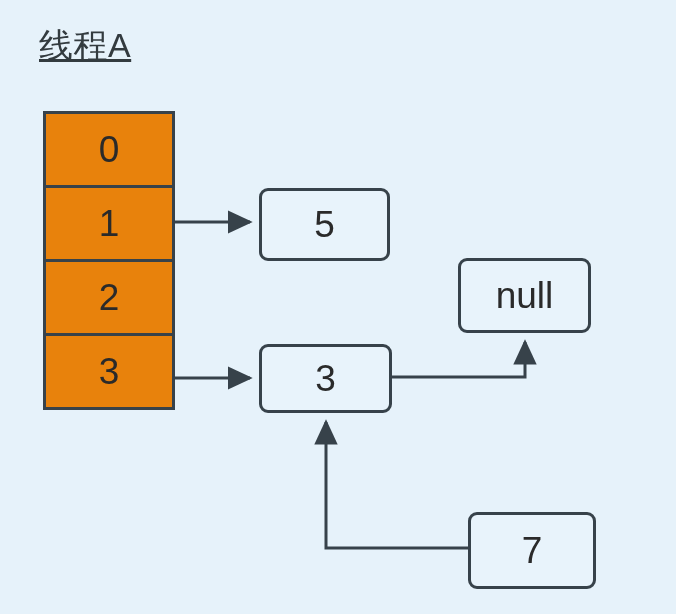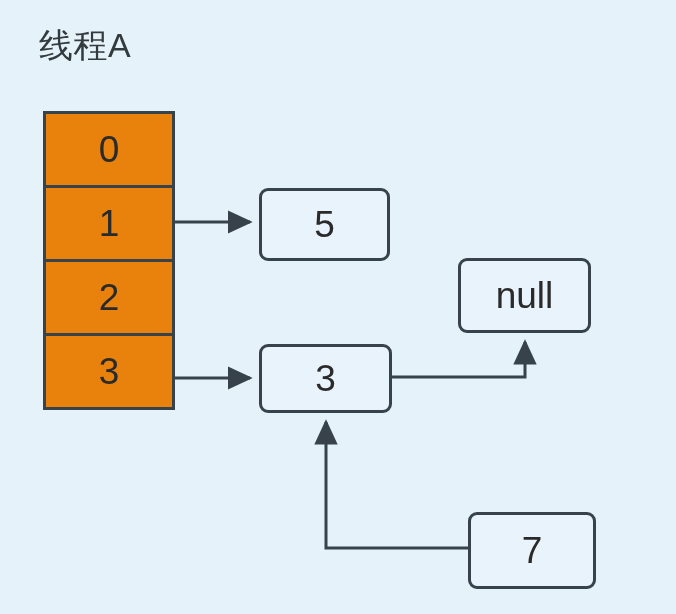--- a/index.html
+++ b/index.html
@@ -27,20 +27,21 @@
   }
   .title-label {
     position: absolute;
     left: 39px;
     top: 24px;
     font-size: 34px;
     line-height: 1.25;
     color: #333b3f;
     letter-spacing: 0.5px;
     white-space: nowrap;
+    text-decoration: underline;
   }
   
   .bucket-table {
     position: absolute;
     left: 43px;
     top: 111px;
     width: 132px;
     height: 299px;
     border: 3px solid #37424a;
     box-sizing: border-box;

